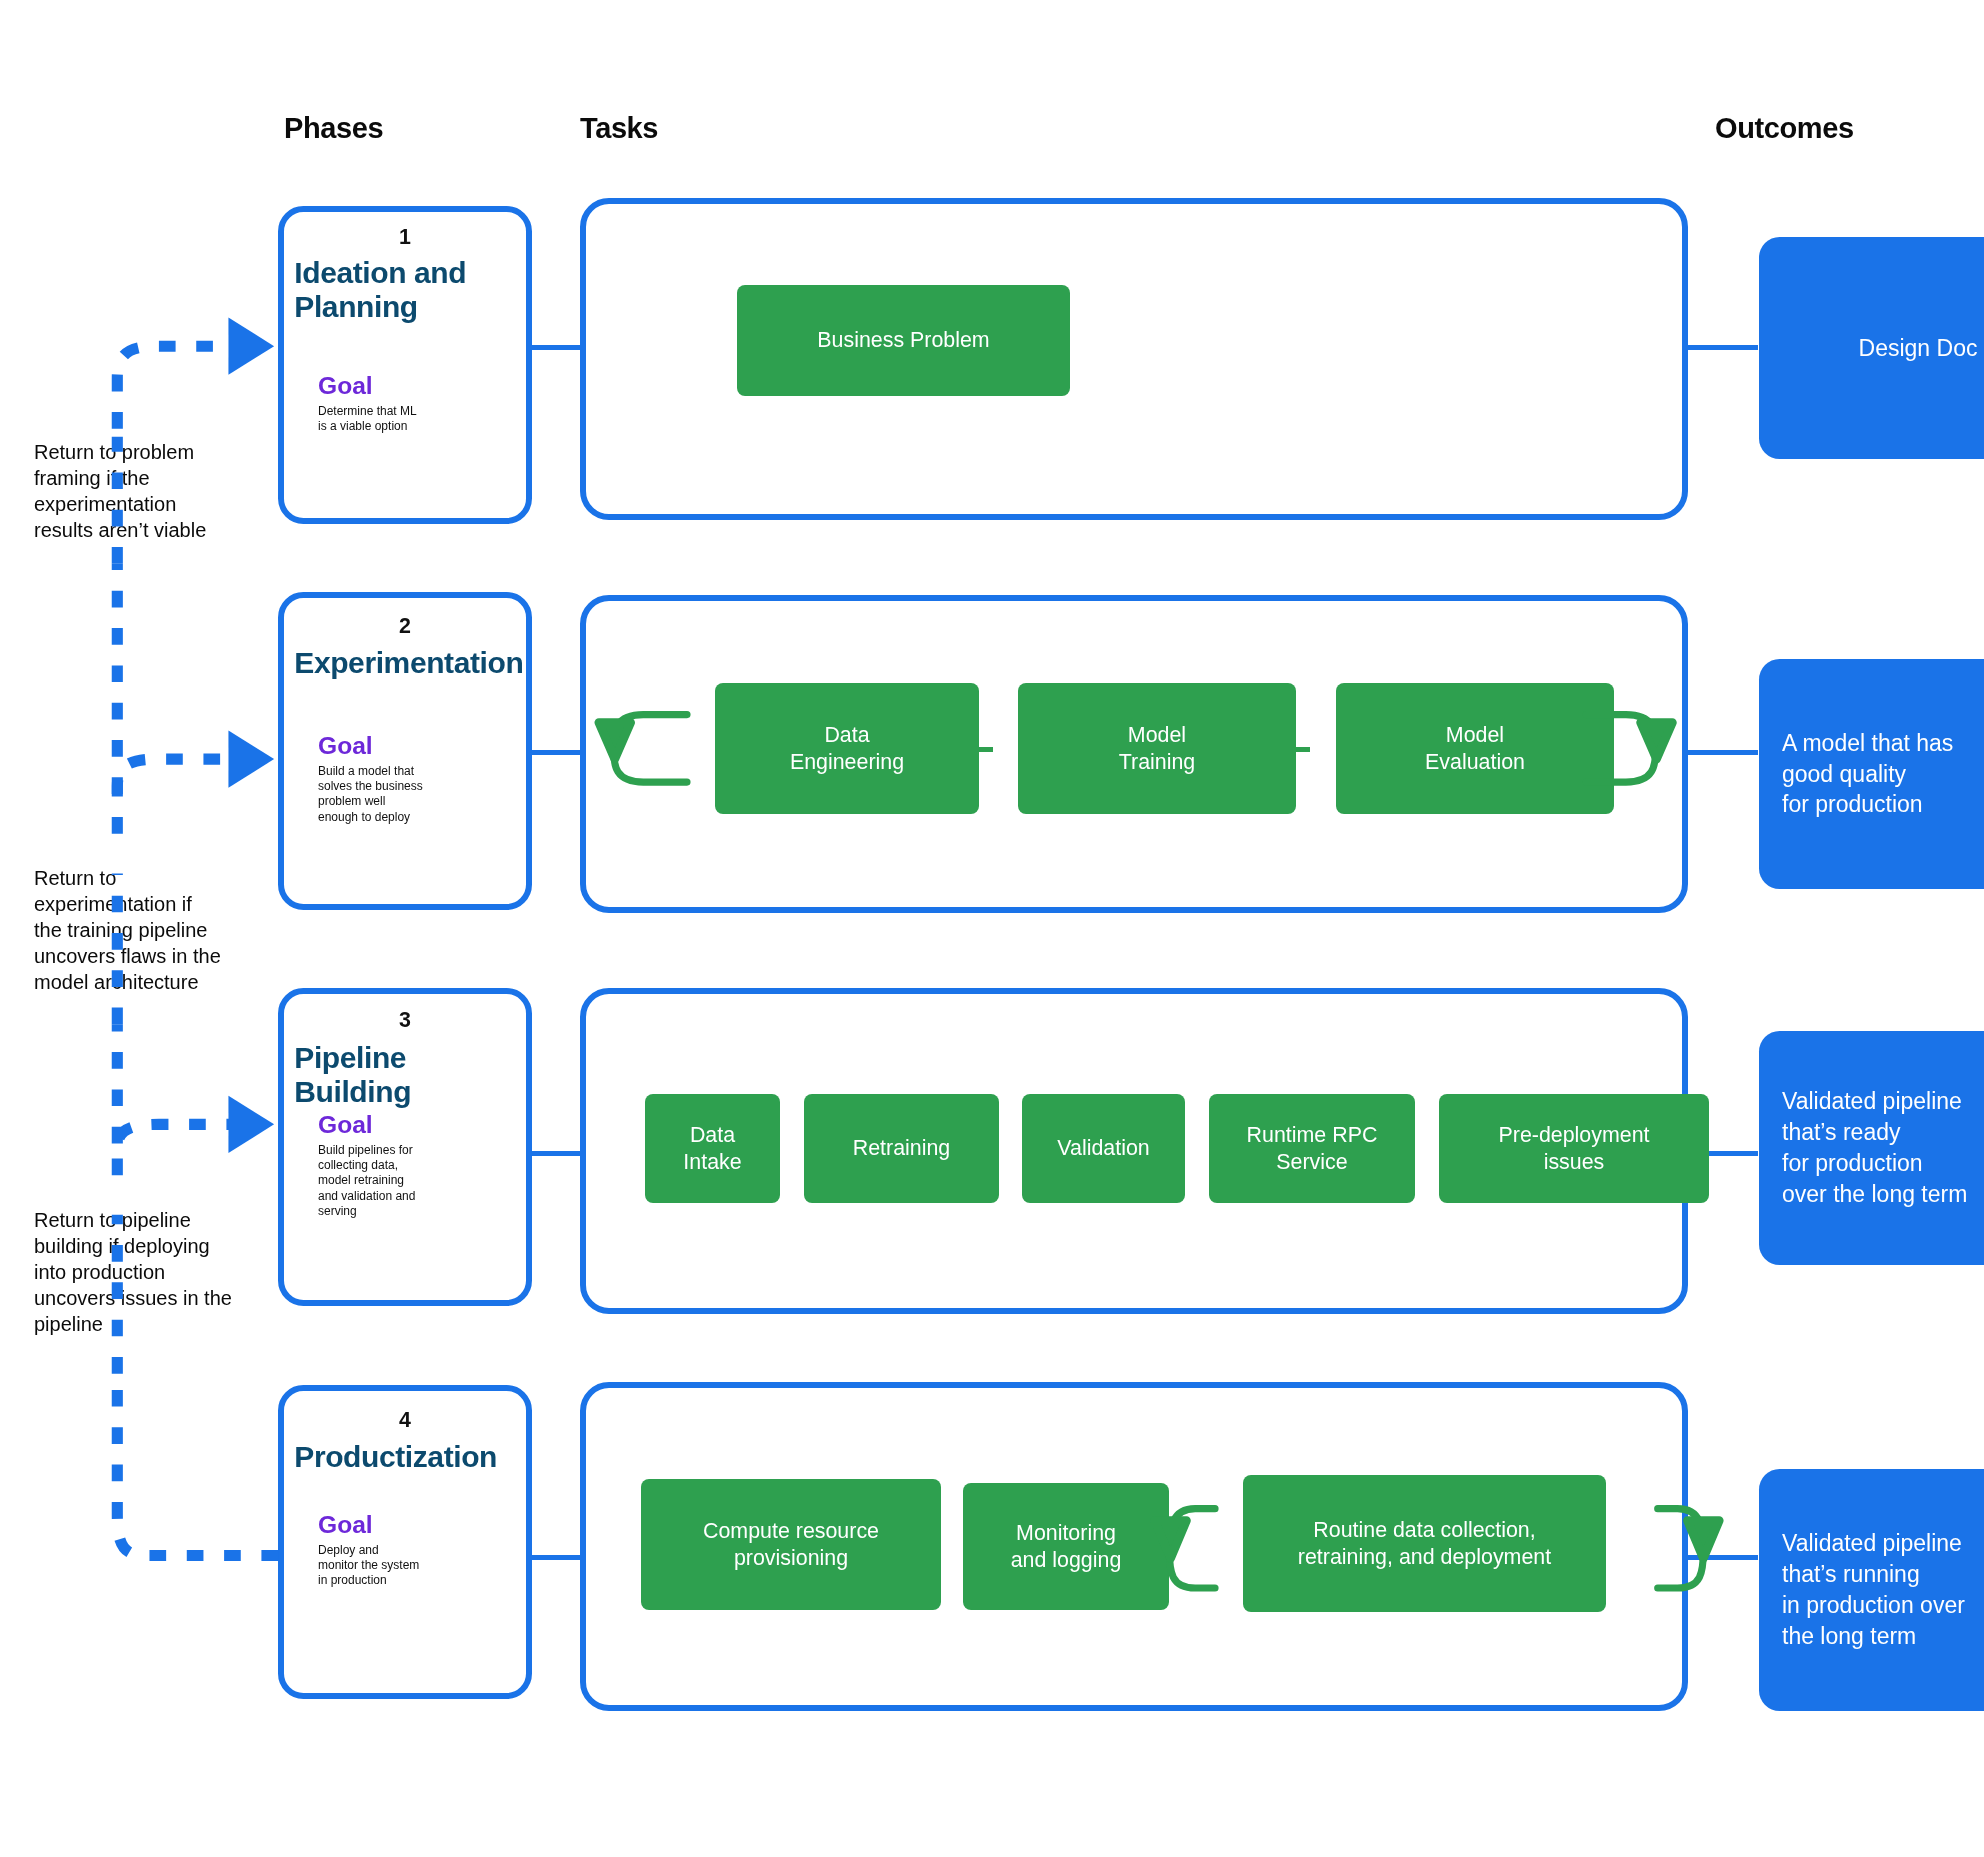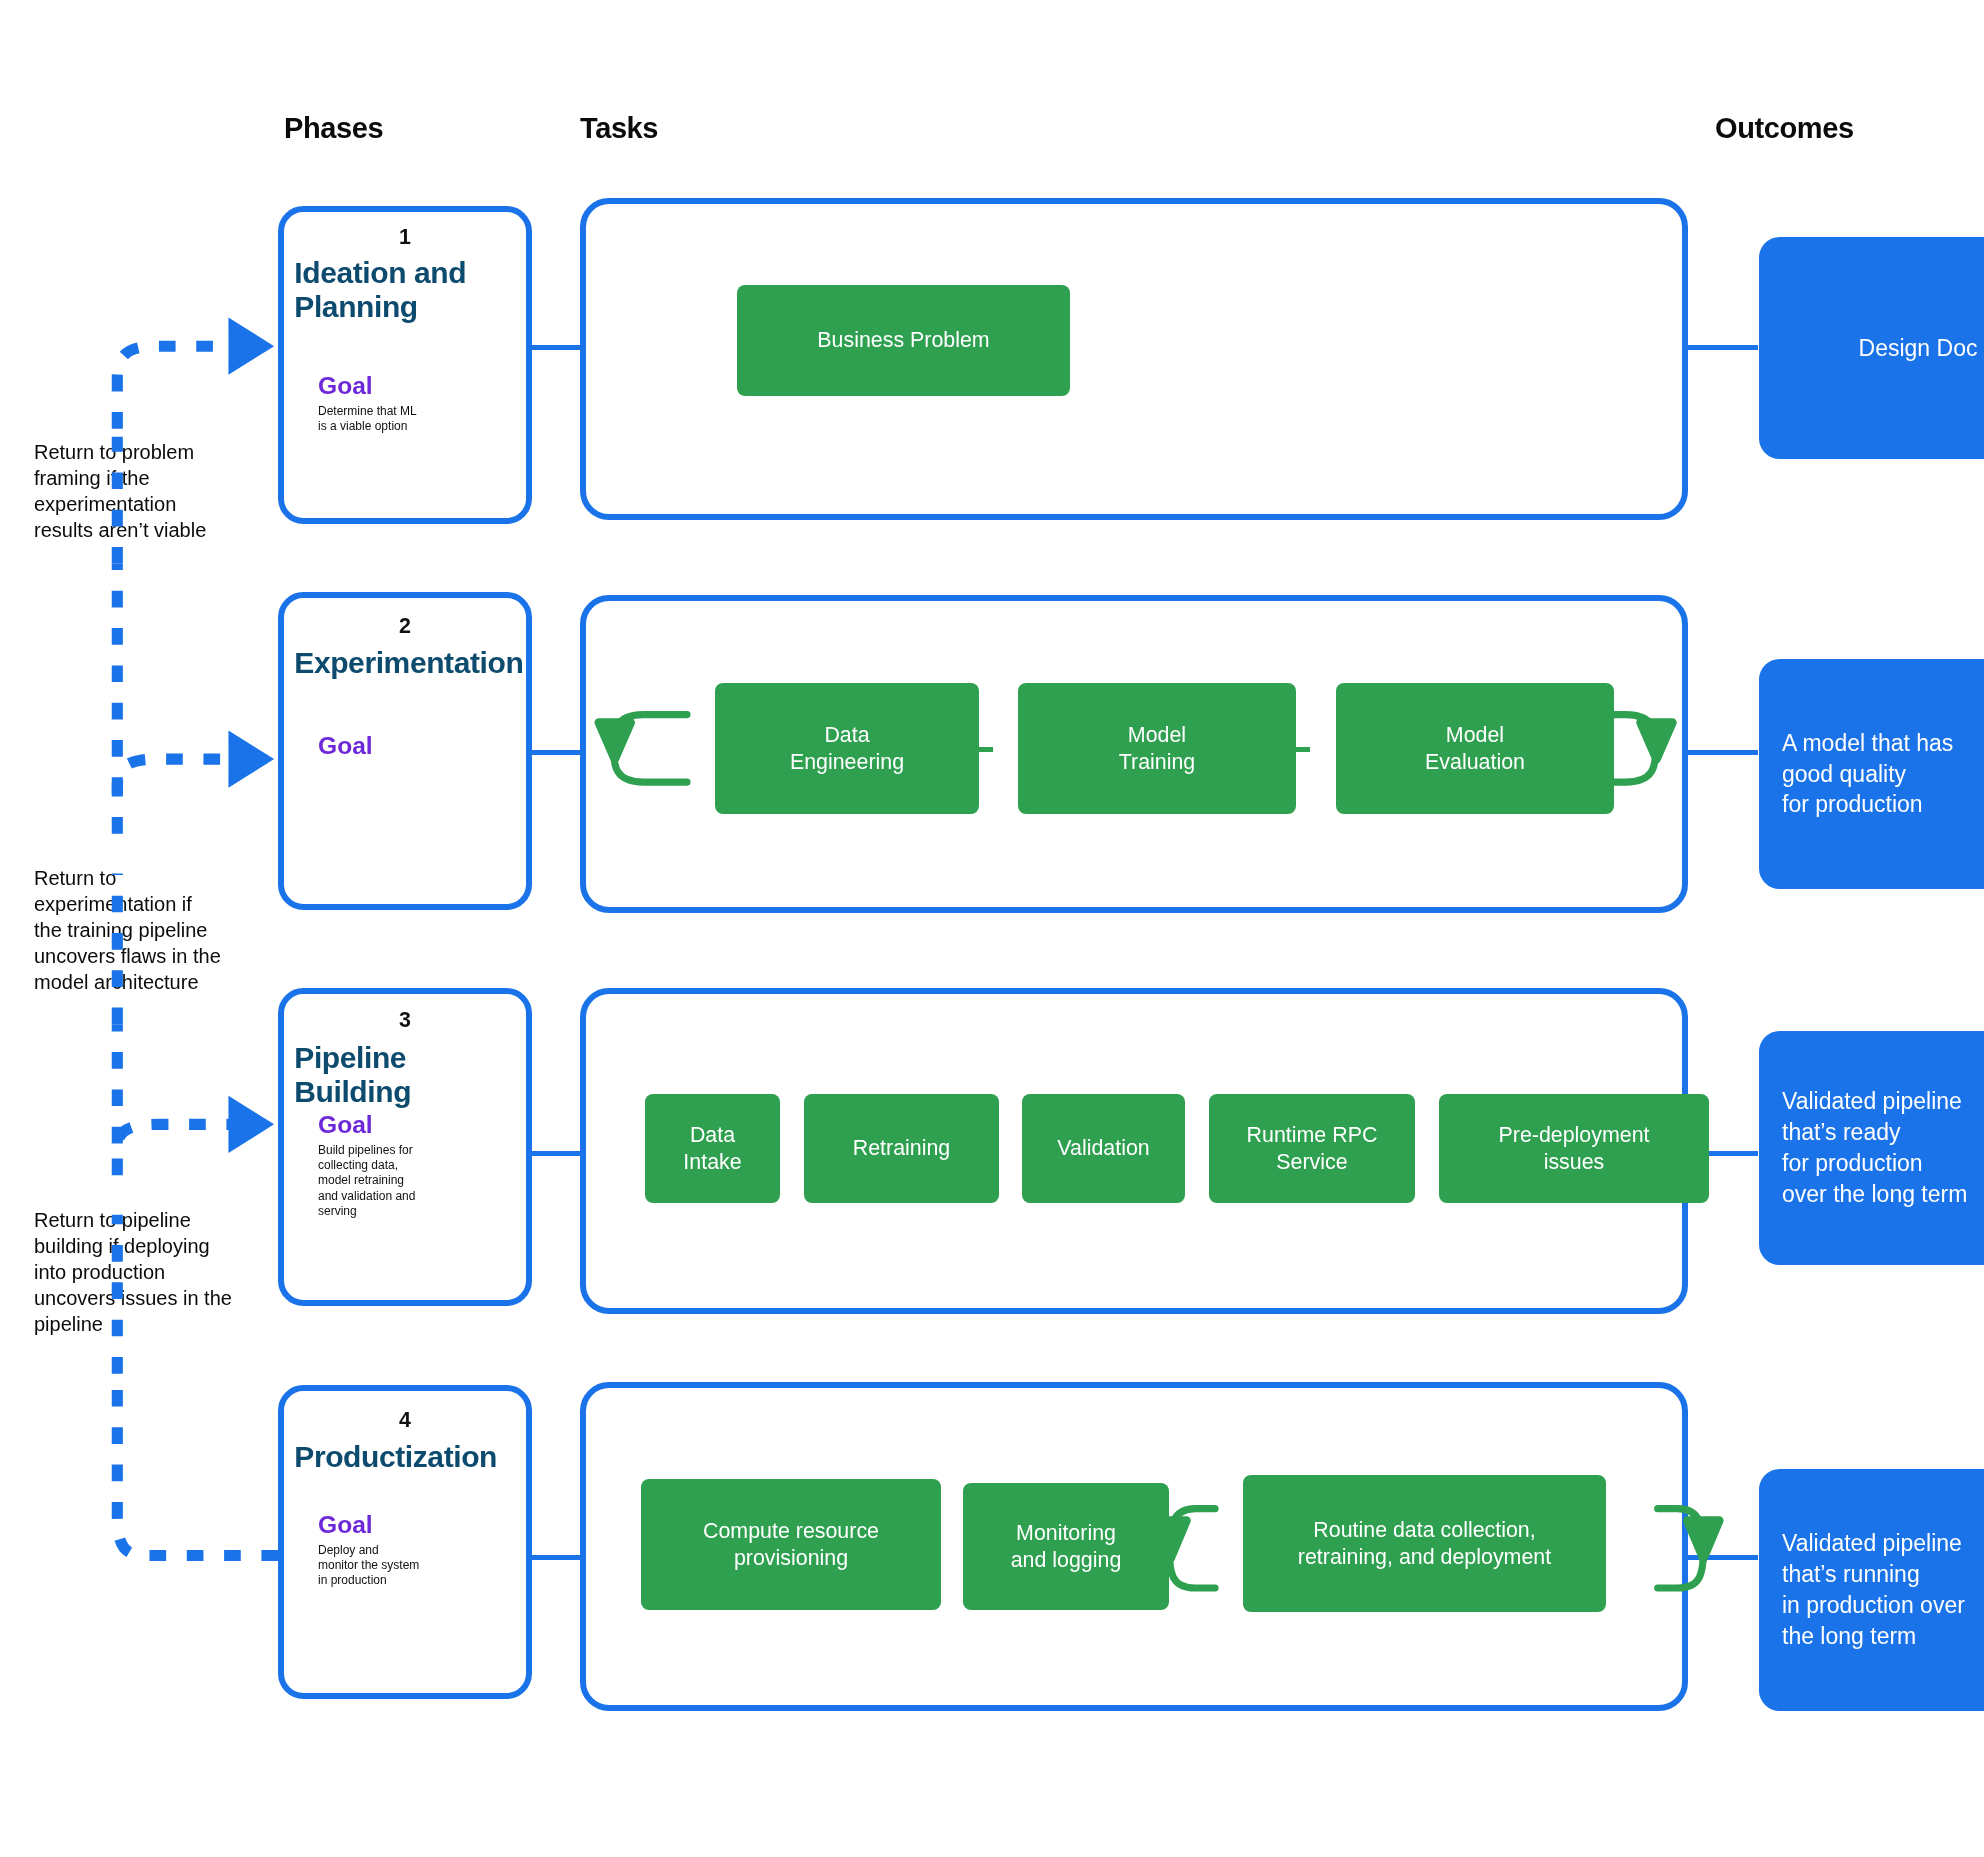--- a/index.html
+++ b/index.html
@@ -107,20 +107,24 @@
   <div class="outcome-box center" style="left:1759px;top:237px;width:318px;height:222px;">Design Doc</div>
 
   <div class="conn-blue" style="left:532px;top:750px;width:52px;height:4.8px;"></div>
   <div class="conn-blue" style="left:1687px;top:750px;width:71px;height:4.8px;"></div>
 
   <div class="phase-card" style="left:278px;top:592px;width:254px;height:318px;">
     <div class="phase-num" style="top:16px;">2</div>
     <div class="phase-title" style="top:48px;">Experimentation</div>
     <div class="goal-wrap" style="top:133px;">
       <div class="goal-label">Goal</div>
+      <div class="goal-text">Build a model that
+solves the business
+problem well
+enough to deploy</div>
     </div>
   </div>
 
   <div class="tasks-panel" style="left:580px;top:595px;width:1108px;height:318px;"></div>
 
   <div class="conn-green" style="left:949px;top:747px;width:44px;height:4.8px;"></div>
   <div class="conn-green" style="left:1266px;top:747px;width:44px;height:4.8px;"></div>
 
   <div class="task-box center" style="left:687px;top:683px;width:264px;height:131px;">Data
 Engineering</div>

